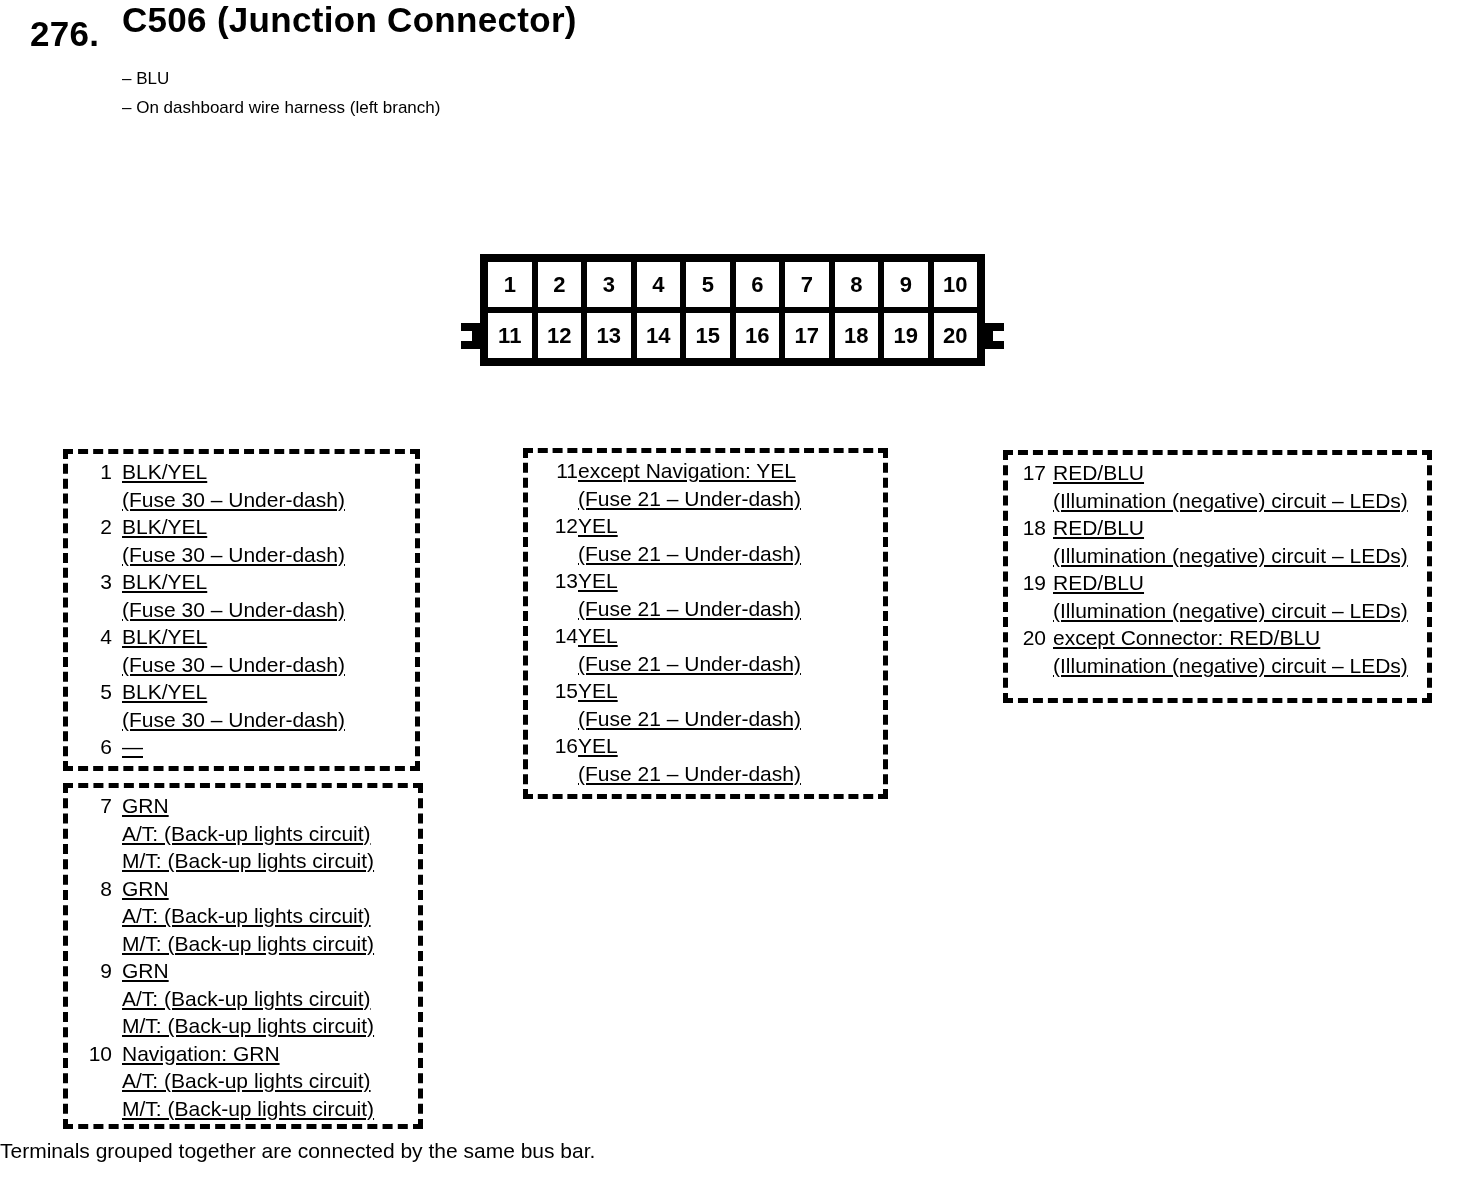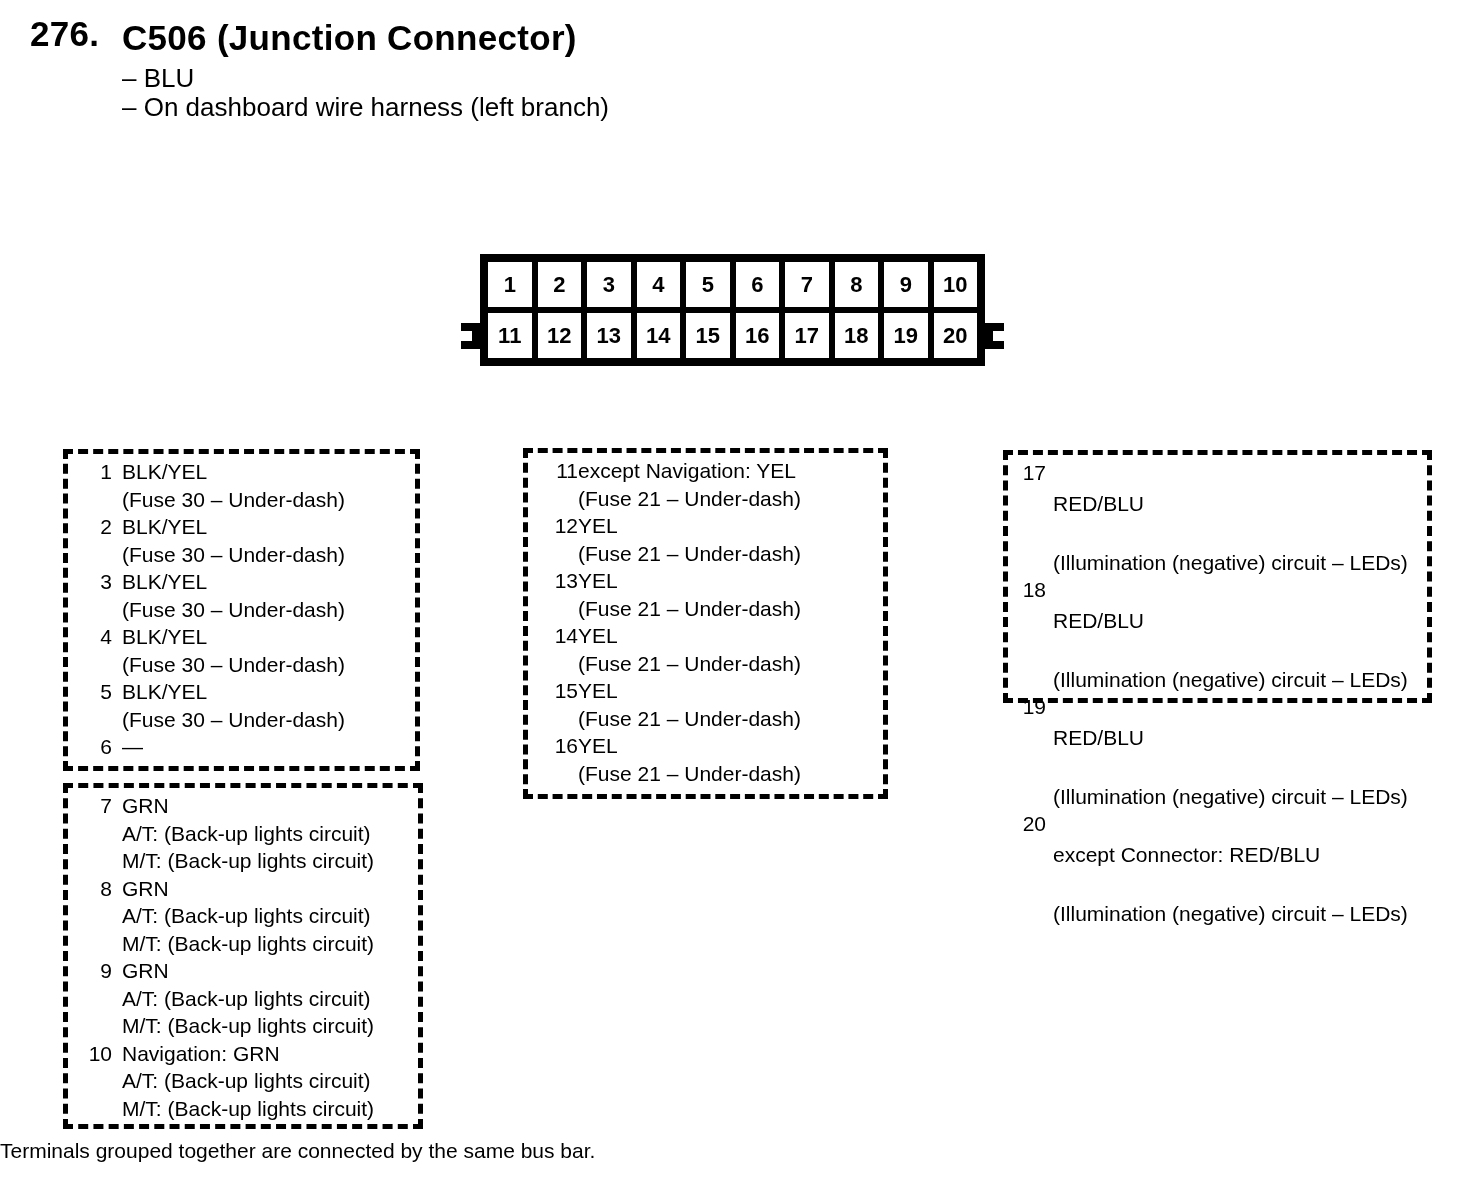--- a/index.html
+++ b/index.html
@@ -10,26 +10,26 @@
     color:#000000;
     font-family:"Liberation Sans",sans-serif;
     overflow:hidden;
   }
   
   .title-num{
     position:absolute;left:30px;top:14px;
     font-size:35px;font-weight:bold;letter-spacing:.3px;
   }
   .title-text{
-    position:absolute;left:122px;top:18px;
+    position:absolute;left:122px;top:0;
     font-size:35px;font-weight:bold;letter-spacing:.3px;
   }
   .subtitle{
     position:absolute;left:122px;top:64px;
-    font-size:26px;line-height:29px;
+    font-size:17px;line-height:29px;
   }
   
   .connector{position:absolute;left:460px;top:254px;width:545px;height:112px;}
   .connector-body{
     position:absolute;left:20px;top:0;
     width:505px;height:112px;
     box-sizing:border-box;
     border:8px solid #000;
     background:#000;
     display:flex;flex-direction:column;gap:6px;
@@ -54,29 +54,29 @@
   
   .group-box{
     position:absolute;
     box-sizing:border-box;
     border:5px dashed #000;
     padding-top:4px;
     font-size:21px;
   }
   .pin-line{display:flex;line-height:27.5px;}
   .pin-num{flex:0 0 44px;text-align:right;white-space:pre;}
-  .pin-text{margin-left:10px;white-space:pre;}
+  .pin-text{margin-left:10px;white-space:pre;text-decoration:underline;}
   .group-a{left:63px;top:449px;width:357px;height:322px;}
   .group-b{left:63px;top:783px;width:360px;height:346px;}
   .group-c{left:523px;top:448px;width:365px;height:351px;}
   .group-d{left:1003px;top:450px;width:429px;height:253px;}
   .group-c .pin-num{flex-basis:50px;}
   .group-c .pin-text{margin-left:0;}
   .group-d .pin-num{flex-basis:38px;}
-  .group-d .pin-text{margin-left:7px;margin-top:31px;}
+  .group-d .pin-text{margin-left:7px;}
   
   .footer{
     position:absolute;left:0;top:1139px;width:1460px;
     text-align:left;font-size:21px;
   }
 </style>
 </head>
 <body>
 
 <div class="page">

